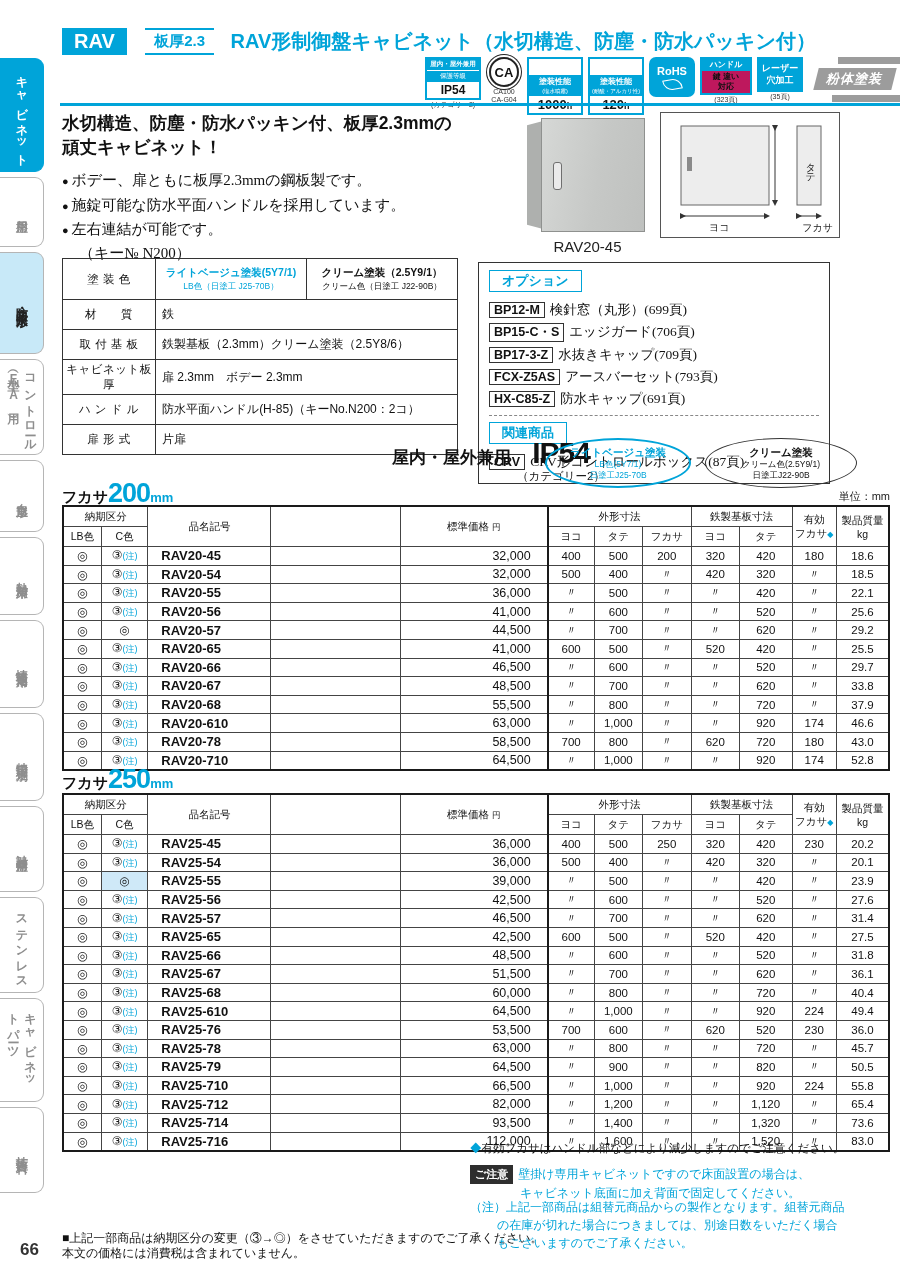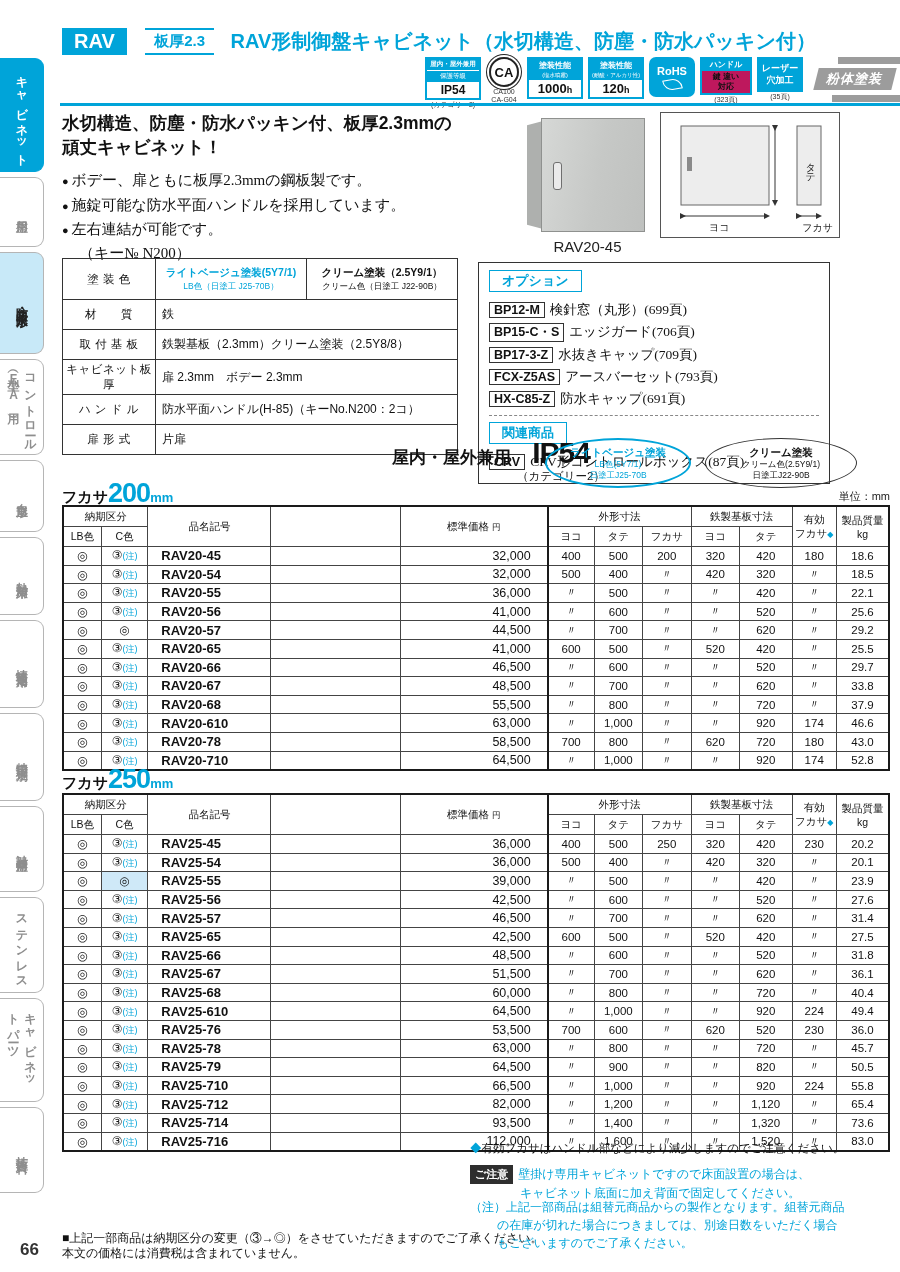--- a/index.html
+++ b/index.html
@@ -40,21 +40,21 @@
   .b-ip54 .box{border:2px solid #00a4d9;background:#00a4d9;}
   .b-ip54 .l1{color:#fff;font-size:6.5px;font-weight:bold;padding:1px 0;}
   .b-ip54 .l2{color:#fff;font-size:6.5px;border-top:1px solid #fff;padding:1px 0;}
   .b-ip54 .val{background:#fff;color:#111;font-weight:bold;font-size:12px;padding:1px 0;}
   .b-ca{width:36px;}
   .b-ca .ring{width:26px;height:26px;border:2px solid #222;border-radius:50%;margin:0 auto;
               display:flex;align-items:center;justify-content:center;font-weight:bold;font-size:13px;
               box-shadow:0 0 0 2px #fff,0 0 0 3px #222;}
   .b-paint{width:56px;}
   .b-paint .box{border:2px solid #00a4d9;}
-  .b-paint .l1{background:#00a4d9;color:#fff;font-size:8px;font-weight:bold;padding:1px 0;}
+  .b-paint .l1{background:#00a4d9;color:#fff;font-size:8px;font-weight:bold;padding:1px 0;margin-top:16px;}
   .b-paint .l2{background:#00a4d9;color:#fff;font-size:5.5px;padding:0 0 1px 0;}
   .b-paint .val{background:#fff;color:#111;font-weight:bold;font-size:13px;padding:1px 0;}
   .b-paint .unit{font-size:9px;}
   .b-rohs{width:46px;height:40px;background:#00a4d9;border-radius:7px;color:#fff;
           display:flex;flex-direction:column;align-items:center;justify-content:center;gap:2px;}
   .b-rohs .t{font-weight:bold;font-size:11px;}
   .leaf{width:17px;height:9px;border:1.5px solid #fff;border-radius:0 10px 0 10px;transform:rotate(-10deg);}
   .b-handle{width:52px;}
   .b-handle .box{background:#00a4d9;padding:2px;}
   .b-handle .l1{color:#fff;font-size:8px;font-weight:bold;padding-bottom:1px;}
@@ -324,21 +324,21 @@
       <td class="v2">
         <b>クリーム塗装（2.5Y9/1）</b><br><span class="sub2">クリーム色（日塗工 J22-90B）</span>
       </td>
     </tr>
     <tr>
       <td class="lab">材　　質</td>
       <td colspan="2">鉄</td>
     </tr>
     <tr>
       <td class="lab">取 付 基 板</td>
-      <td colspan="2">鉄製基板（2.3mm）クリーム塗装（2.5Y8/8）</td>
+      <td colspan="2">鉄製基板（2.3mm）クリーム塗装（2.5Y8/6）</td>
     </tr>
     <tr>
       <td class="lab">キャビネット板厚</td>
       <td colspan="2">扉 2.3mm　ボデー 2.3mm</td>
     </tr>
     <tr>
       <td class="lab">ハ ン ド ル</td>
       <td colspan="2">防水平面ハンドル(H-85)（キーNo.N200：2コ）</td>
     </tr>
     <tr>

